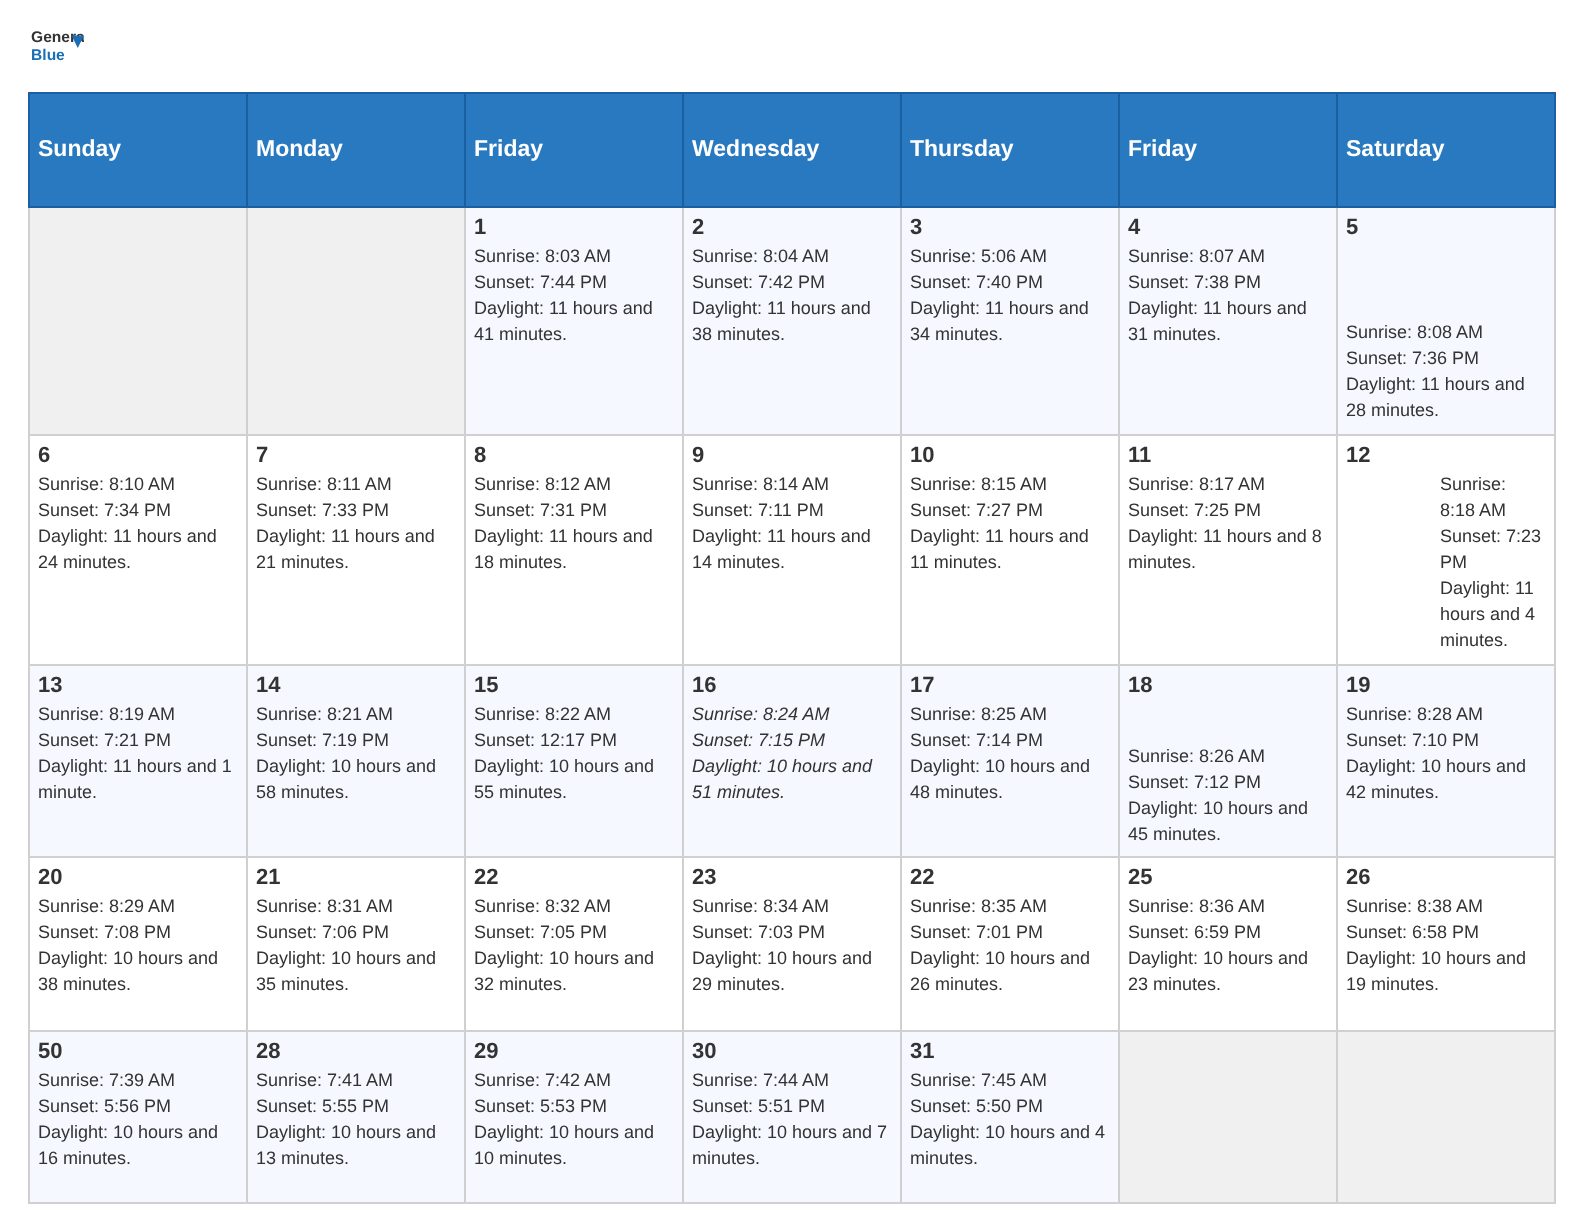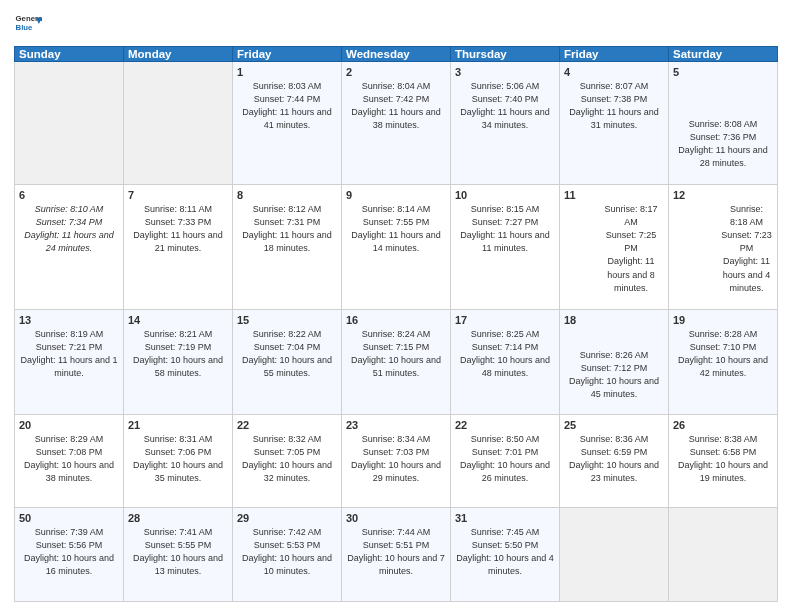--- a/index.html
+++ b/index.html
@@ -48,21 +48,21 @@
       flex: 1;
       border-collapse: collapse;
       width: 100%;
       table-layout: fixed;
     }
     .calendar thead tr th {
       background: #2979c0;
       color: #fff;
       font-size: 11.5px;
       font-weight: bold;
-      padding: 1px 4px;
+      padding: 22px 4px;
       text-align: left;
       border: 1px solid #1a60a0;
     }
     .calendar tbody tr td {
       border: 1px solid #d0d0d0;
       vertical-align: top;
       padding: 4px 4px;
       font-size: 9.5px;
       color: #333;
       background: #fff;
@@ -77,21 +77,20 @@
     .day-num {
       font-weight: bold;
       font-size: 11px;
       display: block;
       margin-bottom: 2px;
     }
     .day-info {
       font-size: 9px;
       line-height: 1.45;
       color: #333;
-      text-align: center;
     }
     td.empty {
       background: #f0f0f0 !important;
     }
   </style>
 </head>
 <body>
 
 <div class="page">
   <div class="header">
@@ -153,51 +152,51 @@
           <td>
             <span class="day-num">5</span>
             <div class="day-info" style="white-space: pre-line; margin-top: 40px;">Sunrise: 8:08 AM
 Sunset: 7:36 PM
 Daylight: 11 hours and 28 minutes.</div>
           </td>
         </tr>
         <tr>
           <td>
             <span class="day-num">6</span>
-            <div class="day-info" style="white-space: pre-line; font-style: italic;">Sunrise: 8:10 AM
+            <div class="day-info" style="white-space: pre-line;">Sunrise: 8:10 AM
 Sunset: 7:34 PM
 Daylight: 11 hours and 24 minutes.</div>
           </td>
           <td>
             <span class="day-num">7</span>
             <div class="day-info" style="white-space: pre-line;">Sunrise: 8:11 AM
 Sunset: 7:33 PM
 Daylight: 11 hours and 21 minutes.</div>
           </td>
           <td>
             <span class="day-num">8</span>
             <div class="day-info" style="white-space: pre-line;">Sunrise: 8:12 AM
 Sunset: 7:31 PM
 Daylight: 11 hours and 18 minutes.</div>
           </td>
           <td>
             <span class="day-num">9</span>
             <div class="day-info" style="white-space: pre-line;">Sunrise: 8:14 AM
-Sunset: 7:55 PM
+Sunset: 7:11 PM
 Daylight: 11 hours and 14 minutes.</div>
           </td>
           <td>
             <span class="day-num">10</span>
             <div class="day-info" style="white-space: pre-line;">Sunrise: 8:15 AM
 Sunset: 7:27 PM
 Daylight: 11 hours and 11 minutes.</div>
           </td>
           <td>
             <span class="day-num">11</span>
-            <div class="day-info" style="white-space: pre-line; margin-left: 34px;">Sunrise: 8:17 AM
+            <div class="day-info" style="white-space: pre-line;">Sunrise: 8:17 AM
 Sunset: 7:25 PM
 Daylight: 11 hours and 8 minutes.</div>
           </td>
           <td>
             <span class="day-num">12</span>
             <div class="day-info" style="white-space: pre-line; margin-left: 47px;">Sunrise: 8:18 AM
 Sunset: 7:23 PM
 Daylight: 11 hours and 4 minutes.</div>
           </td>
         </tr>
@@ -210,26 +209,26 @@
           </td>
           <td>
             <span class="day-num">14</span>
             <div class="day-info" style="white-space: pre-line;">Sunrise: 8:21 AM
 Sunset: 7:19 PM
 Daylight: 10 hours and 58 minutes.</div>
           </td>
           <td>
             <span class="day-num">15</span>
             <div class="day-info" style="white-space: pre-line;">Sunrise: 8:22 AM
-Sunset: 7:04 PM
+Sunset: 12:17 PM
 Daylight: 10 hours and 55 minutes.</div>
           </td>
           <td>
             <span class="day-num">16</span>
-            <div class="day-info" style="white-space: pre-line;">Sunrise: 8:24 AM
+            <div class="day-info" style="white-space: pre-line; font-style: italic;">Sunrise: 8:24 AM
 Sunset: 7:15 PM
 Daylight: 10 hours and 51 minutes.</div>
           </td>
           <td>
             <span class="day-num">17</span>
             <div class="day-info" style="white-space: pre-line;">Sunrise: 8:25 AM
 Sunset: 7:14 PM
 Daylight: 10 hours and 48 minutes.</div>
           </td>
           <td>
@@ -265,21 +264,21 @@
 Daylight: 10 hours and 32 minutes.</div>
           </td>
           <td>
             <span class="day-num">23</span>
             <div class="day-info" style="white-space: pre-line;">Sunrise: 8:34 AM
 Sunset: 7:03 PM
 Daylight: 10 hours and 29 minutes.</div>
           </td>
           <td>
             <span class="day-num">22</span>
-            <div class="day-info" style="white-space: pre-line;">Sunrise: 8:50 AM
+            <div class="day-info" style="white-space: pre-line;">Sunrise: 8:35 AM
 Sunset: 7:01 PM
 Daylight: 10 hours and 26 minutes.</div>
           </td>
           <td>
             <span class="day-num">25</span>
             <div class="day-info" style="white-space: pre-line;">Sunrise: 8:36 AM
 Sunset: 6:59 PM
 Daylight: 10 hours and 23 minutes.</div>
           </td>
           <td>

